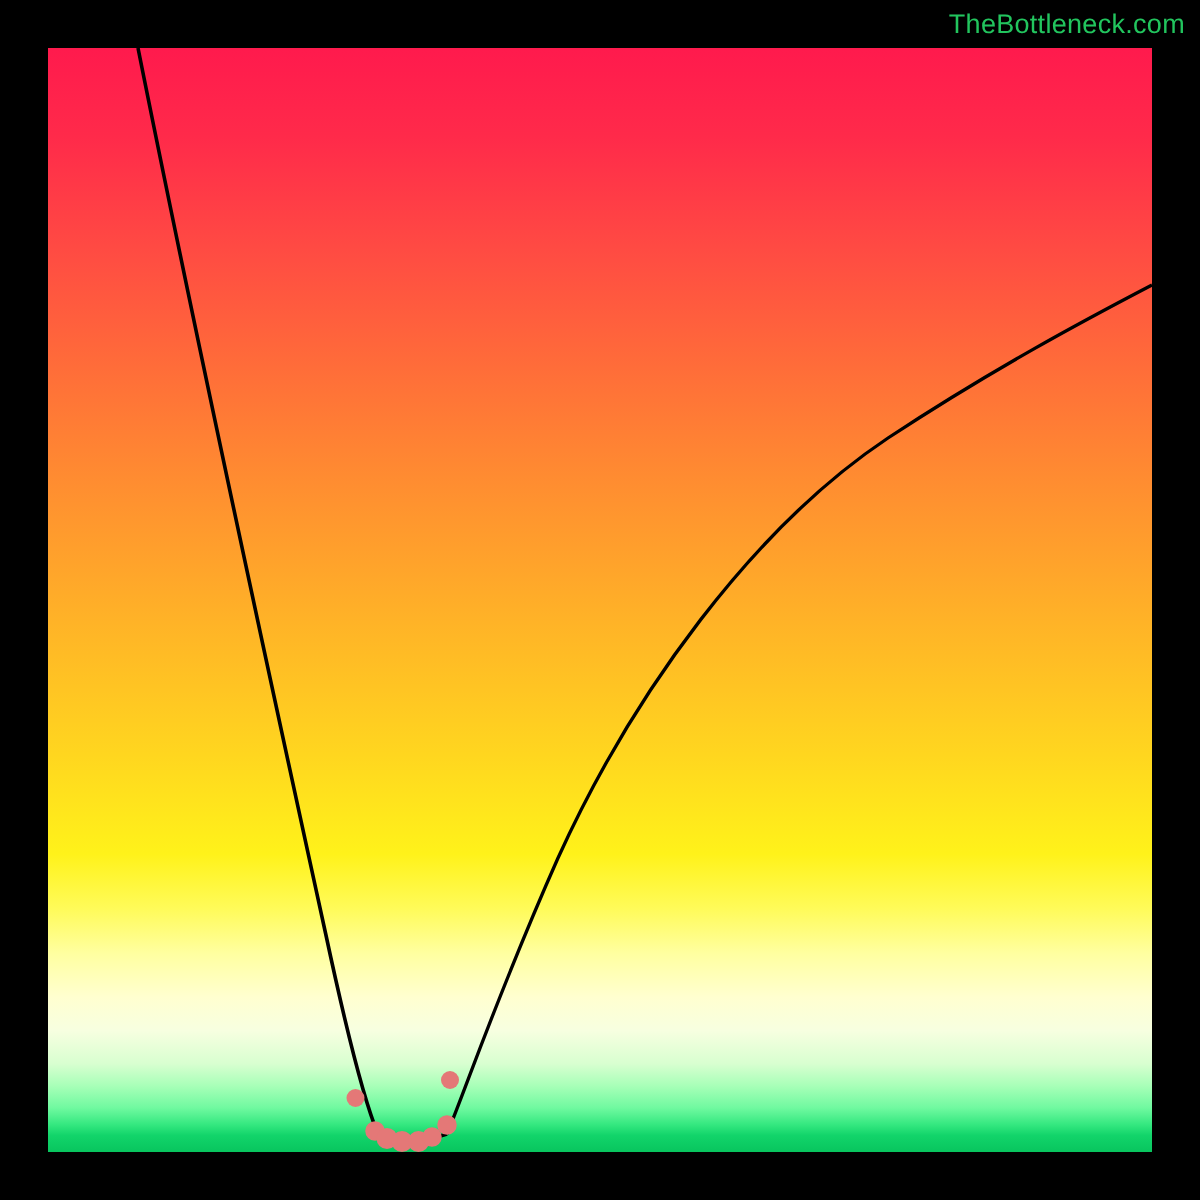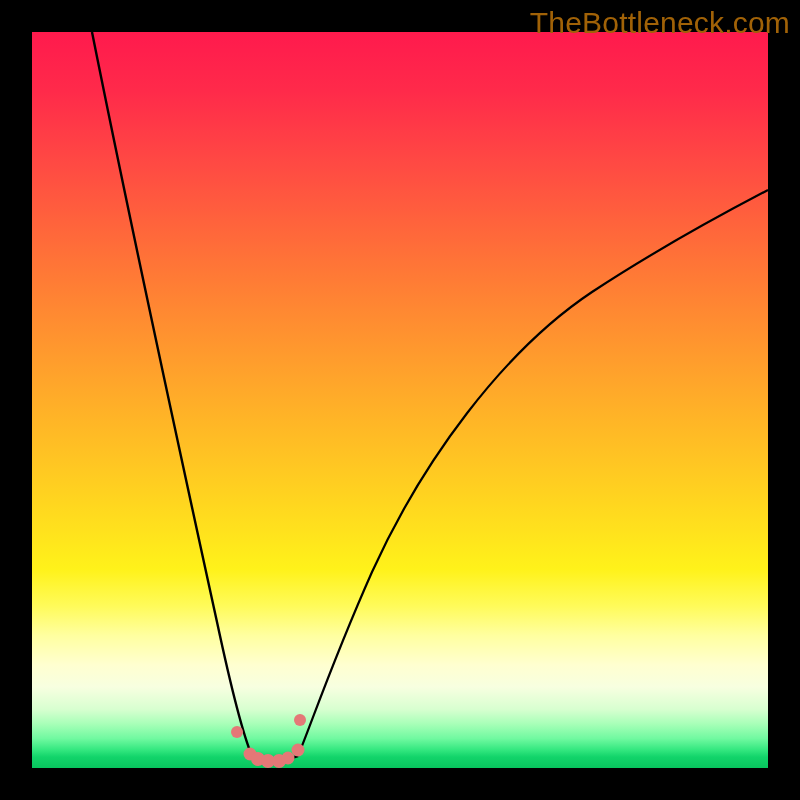--- a/index.html
+++ b/index.html
@@ -35,22 +35,22 @@
       #70f9a0 96%,
       #35e880 97.5%,
       #12d46a 98.5%,
       #08c55e 100%
     );
   }
   .watermark {
     position: absolute;
     top: 6px;
     right: 10px;
-    color: #a16207;
-    font-size: 30px;
+    color: #22c55e;
+    font-size: 18px;
     letter-spacing: 0.2px;
     user-select: none;
   }
   svg.curves {
     position: absolute;
     left: 0;
     top: 0;
     width: 736px;
     height: 736px;
     overflow: visible;

